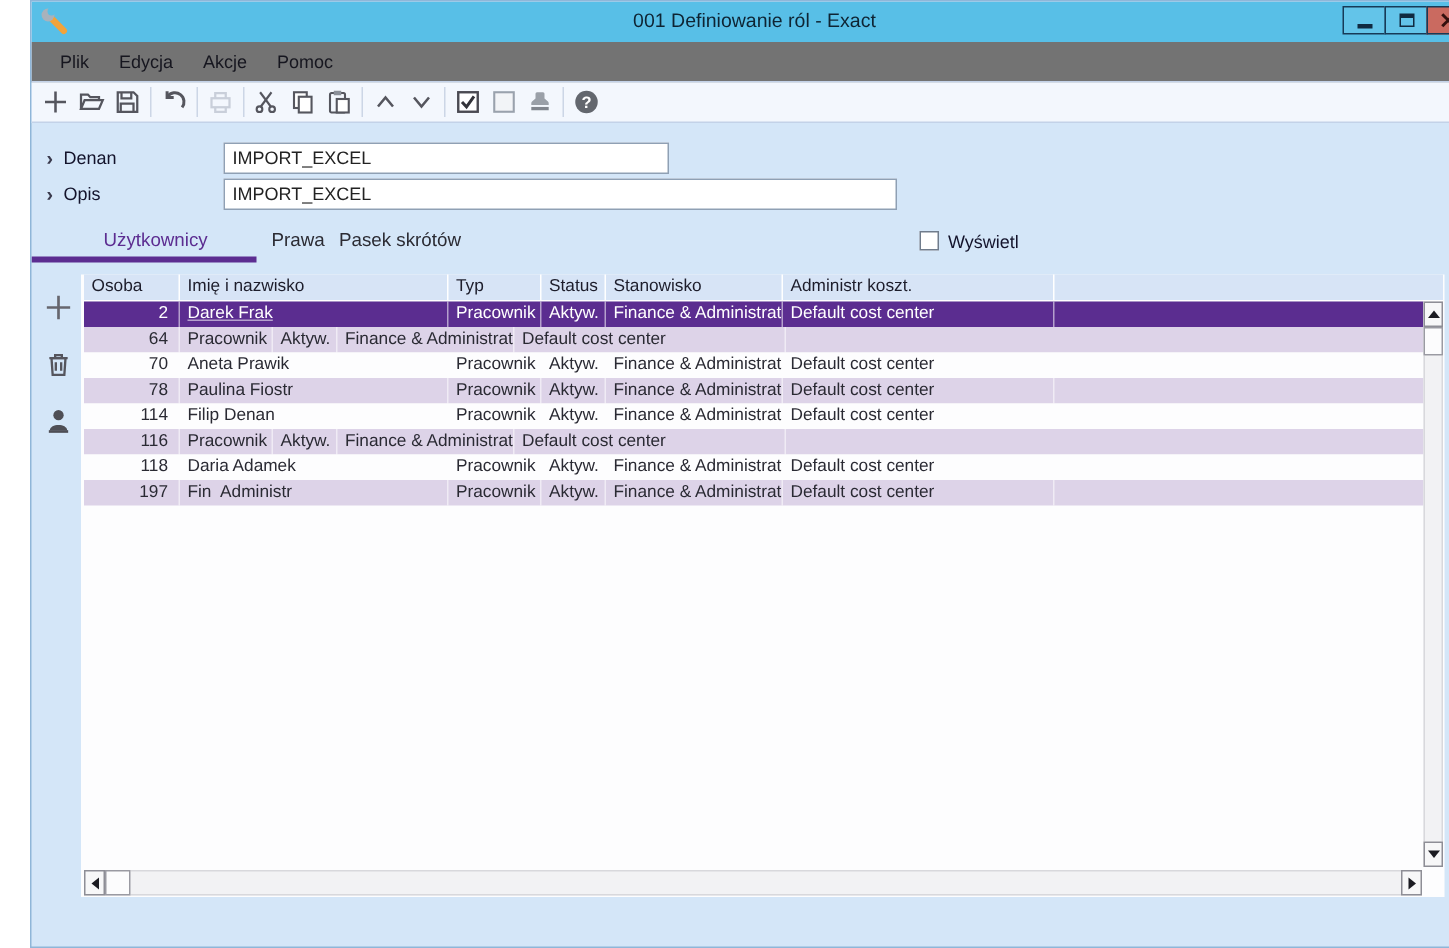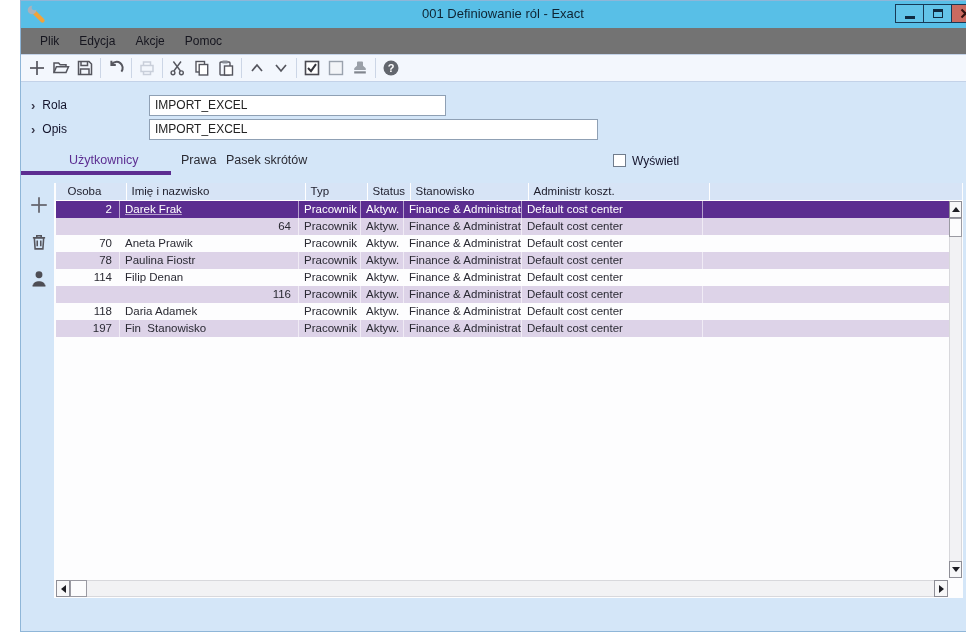--- a/index.html
+++ b/index.html
@@ -69,26 +69,26 @@
   .tab.active { color: var(--accent, #5c2d91); }
   .tab-underline {
     position: absolute; left: 0; bottom: 0; width: 150px; height: 4px;
     background: var(--accent, #5c2d91);
   }
   
   .tablebox { position: absolute; left: 33px; top: 182px; width: 909px; height: 415px; background: #fdfdfe; }
   .thead {
     position: absolute; left: 35px; top: 182px; width: 906px; height: 18px;
     background: #d7e4f6; display: flex; border-bottom: 1px solid #fff;
-    font-size: 11.5px; color: #1d1d2b; line-height: 17px; justify-content: center;
+    font-size: 11.5px; color: #1d1d2b; line-height: 17px;
   }
   .hcell { padding-left: 5px; border-right: 1px solid #fff; overflow: hidden; white-space: pre; }
   .tbody { position: absolute; left: 35px; top: 200px; width: 893px; }
   .trow { display: flex; height: 17px; font-size: 11.5px; line-height: 17px; color: #2a2a33; cursor: default; }
-  .trow.alt { background: var(--alt, #ddd3e8); justify-content: flex-end; }
+  .trow.alt { background: var(--alt, #ddd3e8); }
   .trow.plain { background: #fdfdfe; }
   .trow.selected { background: var(--sel, #5b2d90); color: #fff; }
   .cell { overflow: hidden; white-space: pre; padding-left: 5px; border-right: 1px solid rgba(255,255,255,0.55); }
   .trow.plain .cell { border-right-color: rgba(255,255,255,0); }
   .trow.selected .c1 { text-decoration: underline; text-decoration-color: rgba(255,255,255,0.55); }
   .c0 { width: 64px; text-align: right; padding-right: 7px; padding-left: 0; }
   .hcell.c0 { text-align: left; padding-left: 5px; padding-right: 0; }
   .c1 { width: 179px; } .c2 { width: 62px; } .c3 { width: 43px; }
   .c4 { width: 118px; } .c5 { width: 181px; } .c6 { width: 246px; border-right: none; }
   
@@ -243,21 +243,21 @@
         <circle cx="9" cy="9" r="7.5" fill="#63676e"></circle>
         <text x="9" y="13" text-anchor="middle" font-size="11" font-weight="bold" fill="#ffffff" font-family="Liberation Sans, sans-serif">?</text>
       </svg>
     </div>
   </div>
 
   <div class="formarea">
     <div class="frow" style="top:12px; width:100%;">
       <span class="flabel">
         <span class="chev">›</span>
-        <span>Rola</span>
+        <span>Denan</span>
       </span>
       <input class="finput" style="width: 297px;" value="IMPORT_EXCEL">
     </div>
     <div class="frow" style="top:36px; width:100%;">
       <span class="flabel">
         <span class="chev">›</span>
         <span>Opis</span>
       </span>
       <input class="finput" style="width: 449px;" value="IMPORT_EXCEL">
       <span class="cbwrap" style="top:36px;">
@@ -361,21 +361,21 @@
         <div class="cell c0">118</div>
         <div class="cell c1">Daria Adamek</div>
         <div class="cell c2">Pracownik</div>
         <div class="cell c3">Aktyw.</div>
         <div class="cell c4">Finance &amp; Administratio</div>
         <div class="cell c5">Default cost center</div>
         <div class="cell c6"></div>
       </div>
       <div class="trow alt">
         <div class="cell c0">197</div>
-        <div class="cell c1">Fin  Stanowisko</div>
+        <div class="cell c1">Fin  Administr</div>
         <div class="cell c2">Pracownik</div>
         <div class="cell c3">Aktyw.</div>
         <div class="cell c4">Finance &amp; Administratio</div>
         <div class="cell c5">Default cost center</div>
         <div class="cell c6"></div>
       </div>
     </div>
 
   <div class="vscroll">
     <div class="sbtn up">

